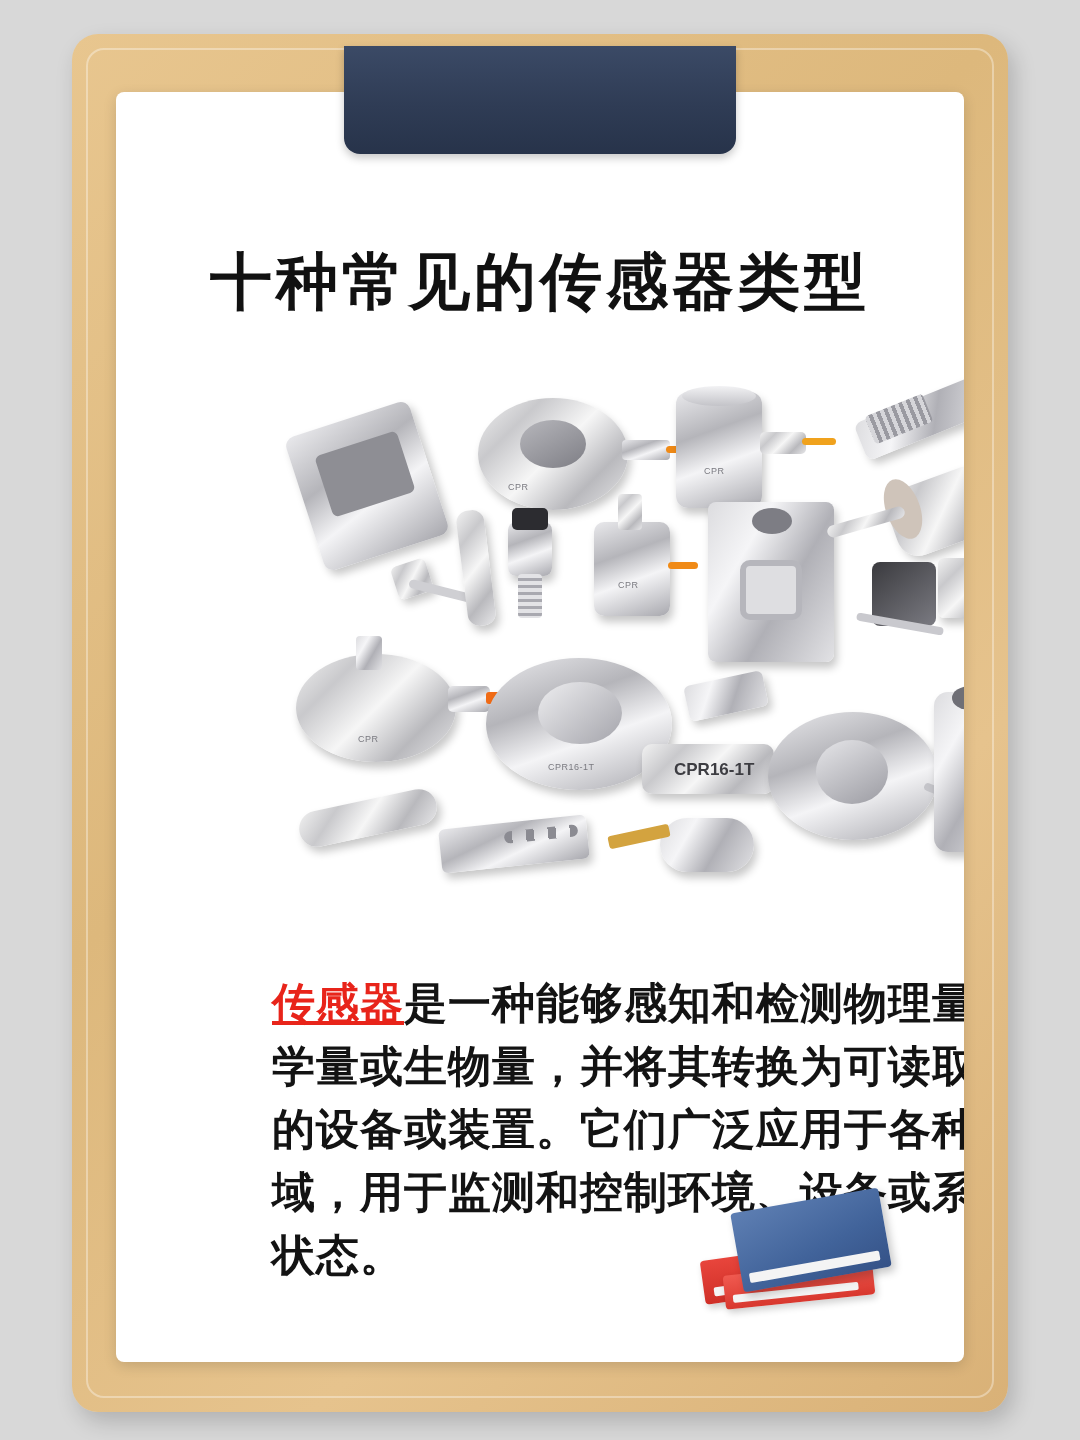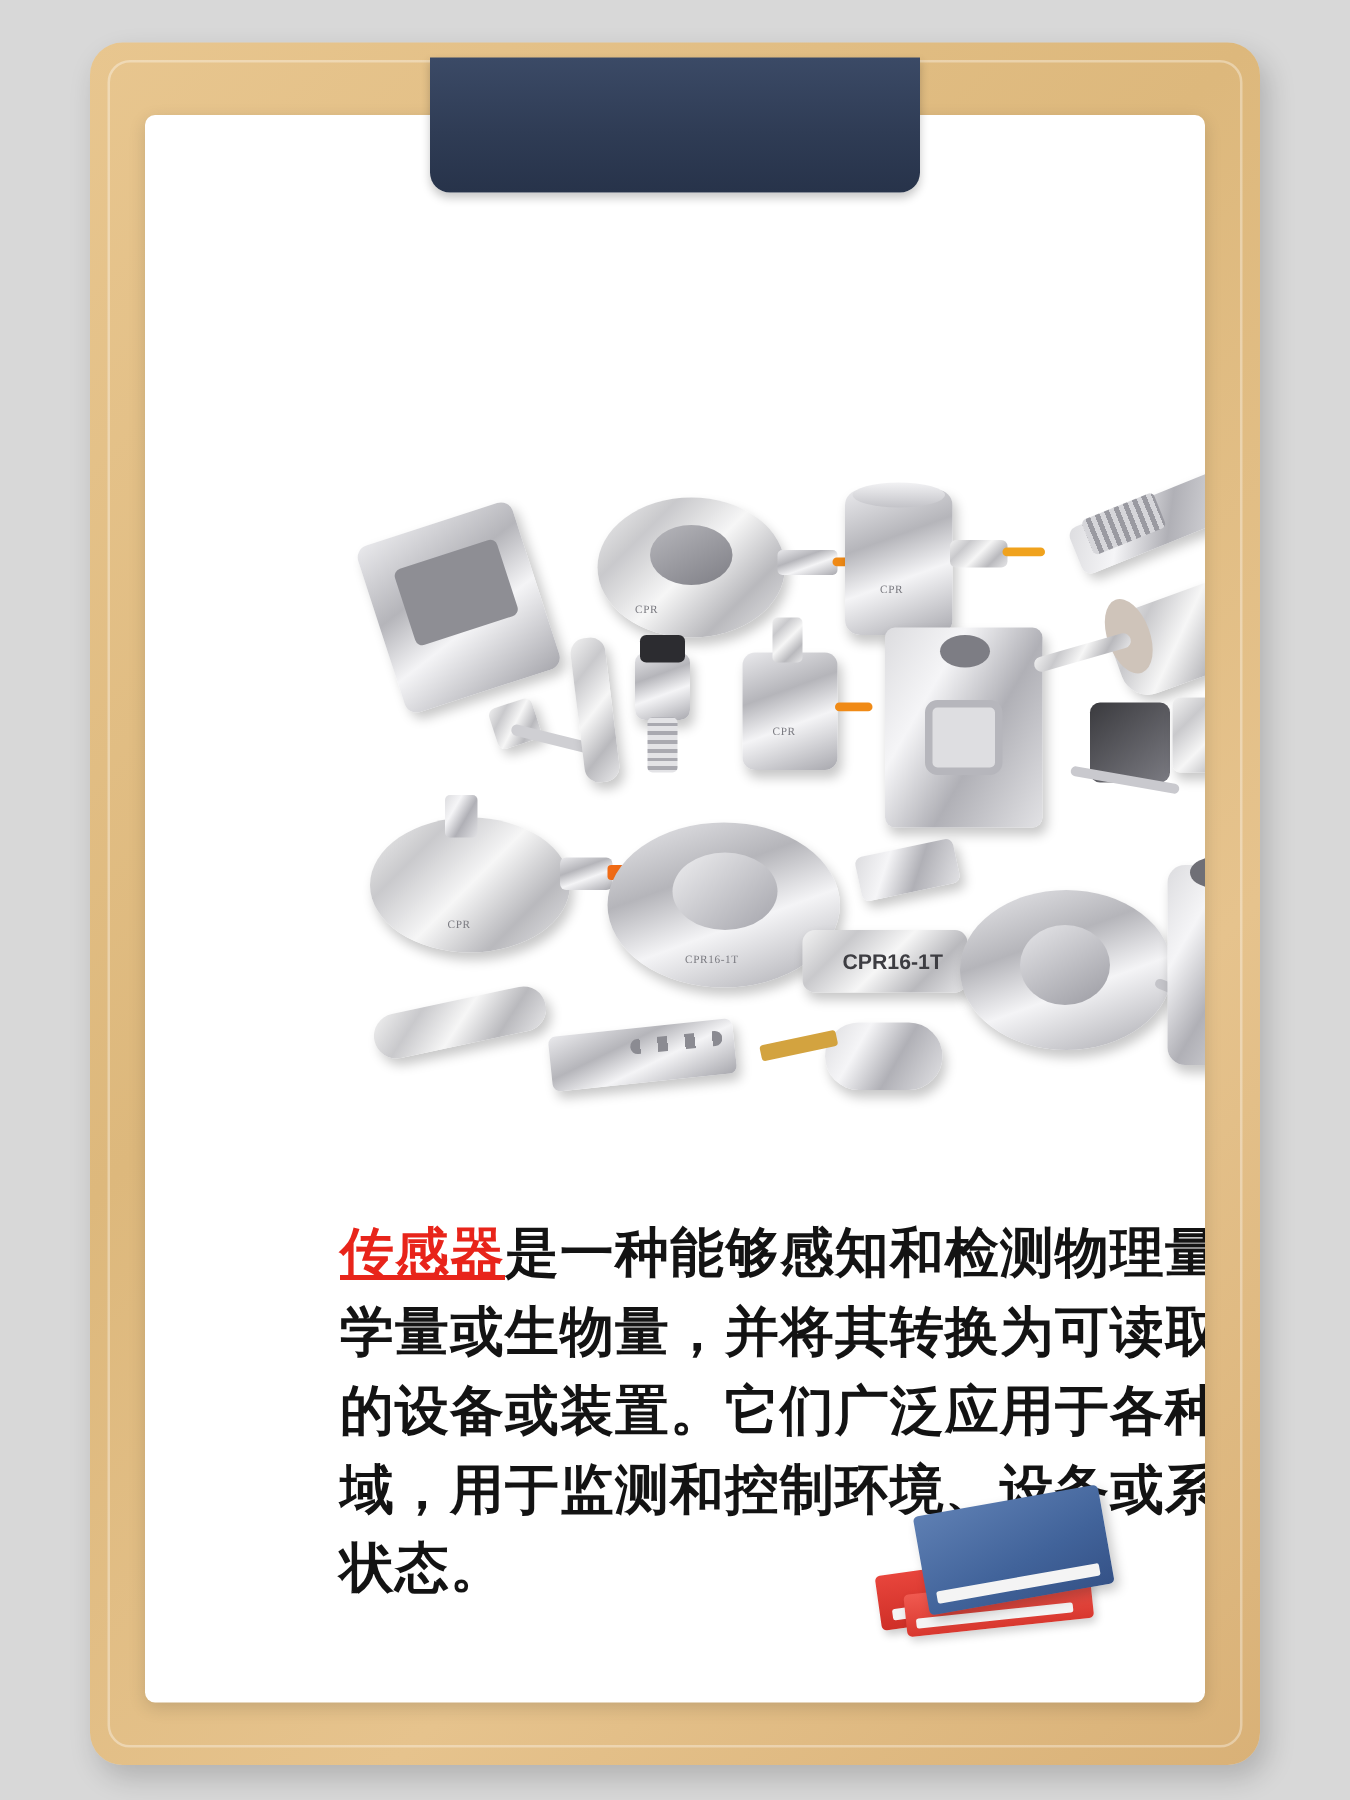--- a/index.html
+++ b/index.html
@@ -90,21 +90,21 @@
   }
   
   .metal-a { background: linear-gradient(135deg,#f2f2f2 0%,#c9c9cc 25%,#f6f6f6 50%,#b9b9bd 75%,#e8e8ea 100%); }
   .metal-b { background: linear-gradient(160deg,#e9e9ec 0%,#b5b5ba 35%,#f4f4f6 60%,#a8a8ae 100%); }
   .metal-c { background: linear-gradient(120deg,#dcdcdf 0%,#f5f5f7 30%,#b0b0b6 60%,#e2e2e5 100%); }
   .shadow-s { box-shadow: 3px 6px 9px rgba(0,0,0,0.22); }
   .cpr-mark {
     position: absolute;
     font-size: 9px;
     color: #7a7a80;
-    font-family: Liberation Serif, serif;
+    font-family: Liberation Sans, sans-serif;
     letter-spacing: .5px;
   }
 
   
   .body-text {
     position: absolute;
     top: 880px;
     left: 156px;
     width: 800px;
     font-family: "DejaVu Serif", "Liberation Serif", serif;
@@ -143,20 +143,21 @@
 </style>
 </head>
 <body>
 
 <div class="clipboard">
   <div class="clipboard-inner-edge"></div>
   <div class="clip-bar"></div>
 
   <div class="paper">
 
+    <div class="title">十种常见的传感器类型</div>
 
     <div class="collage">
 
       <div class="part metal-b shadow-s" style="left:146px; top:34px; width:130px; height:140px; border-radius:10px; transform:rotate(-18deg);"></div>
       <div class="part metal-c" style="left:166px; top:60px; width:86px; height:64px; border-radius:6px; background:#8e8e94; transform:rotate(-18deg);"></div>
       <div class="part metal-a shadow-s" style="left:238px; top:180px; width:36px; height:34px; border-radius:6px; transform:rotate(-18deg);"></div>
       <div class="part" style="left:252px; top:206px; width:78px; height:9px; border-radius:5px; background:#cfcfd3; transform:rotate(14deg);"></div>
 
       <div class="part metal-a shadow-s" style="left:322px; top:16px; width:150px; height:112px; border-radius:50%;"></div>
       <div class="part" style="left:364px; top:38px; width:66px; height:48px; border-radius:50%; background:linear-gradient(150deg,#b7b7bc,#7e7e85);"></div>

